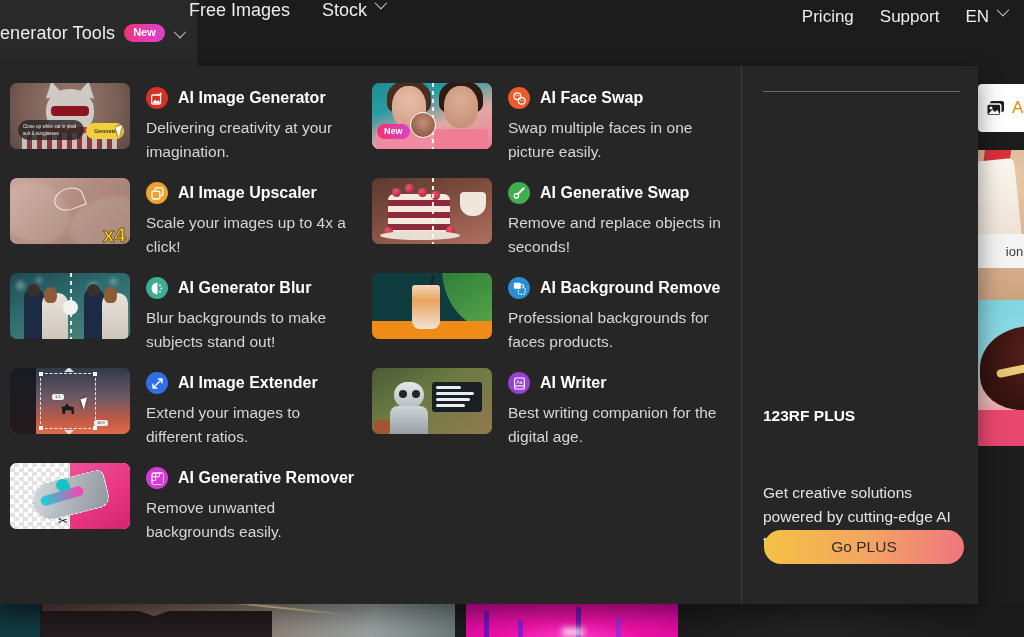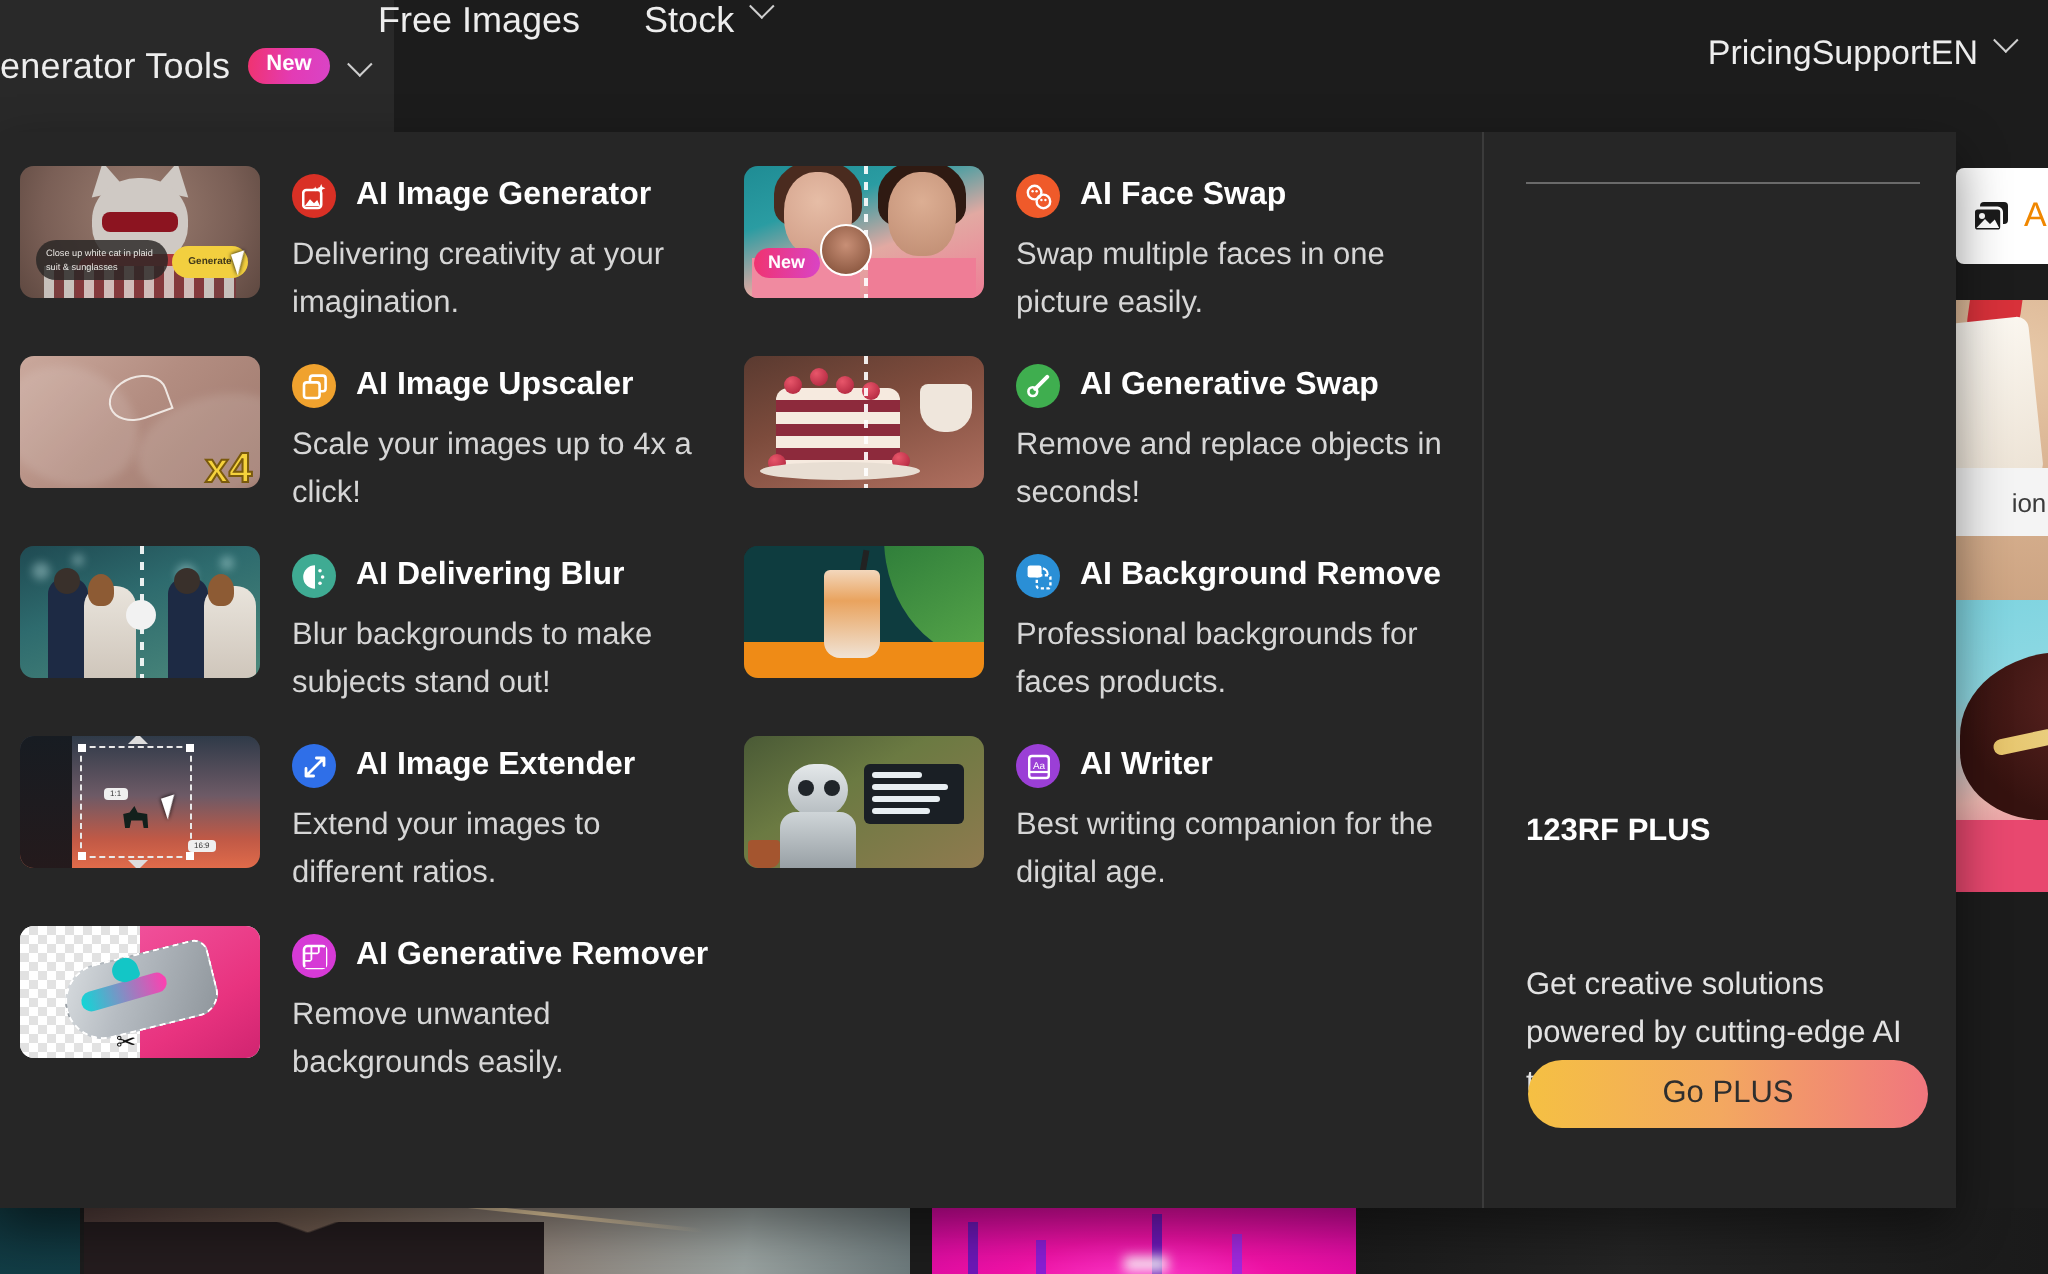--- a/index.html
+++ b/index.html
@@ -129,21 +129,21 @@
   .chev {
     display: inline-block; width: 9px; height: 9px;
     border-right: 1.6px solid #cfcfcf; border-bottom: 1.6px solid #cfcfcf;
     transform: rotate(45deg) translateY(-2px);
   }
   .nav-item {
     font-size: 18px; color: #ededed; white-space: nowrap;
     display: flex; align-items: flex-start; gap: 8px; height: 66px;
   }
   .nav-mid { position: absolute; left: 189px; top: 0; display: flex; gap: 32px; }
-  .nav-right { position: absolute; right: 18px; top: 17px; display: flex; }
+  .nav-right { position: absolute; right: 18px; top: 7px; display: flex; gap: 26px; }
   .nav-right .nav-item { font-size: 17px; }
 
   
   .dropdown {
     position: absolute; left: 0; top: 66px; width: 978px; height: 538px;
     background: #262626; z-index: 6;
     box-shadow: 0 10px 24px rgba(0,0,0,.45);
   }
   .cols { position: absolute; left: 0; top: 0; display: flex; }
   .col { padding-top: 17px; }
@@ -618,21 +618,21 @@
           <div class="tool-body">
             <div class="tool-head">
               <span class="tool-icon" style="background:#3fab93">
                 <svg width="13" height="13" viewBox="0 0 13 13">
                   <path d="M6.5 0.6 a5.9 5.9 0 0 0 0 11.8 Z" fill="#fff"></path>
                   <circle cx="9" cy="3.4" r="0.9" fill="#fff"></circle>
                   <circle cx="10.3" cy="6.5" r="0.9" fill="#fff"></circle>
                   <circle cx="9" cy="9.6" r="0.9" fill="#fff"></circle>
                 </svg>
               </span>
-              <span class="tool-title">AI Delivering Blur</span>
+              <span class="tool-title">AI Generator Blur</span>
             </div>
             <div class="tool-desc">Blur backgrounds to make subjects stand out!</div>
           </div>
         </div>
 
         <div class="tool">
           <div class="thumb">
             <div class="tn tn-ext">
               <div class="forest"></div>
               <div class="sel">

